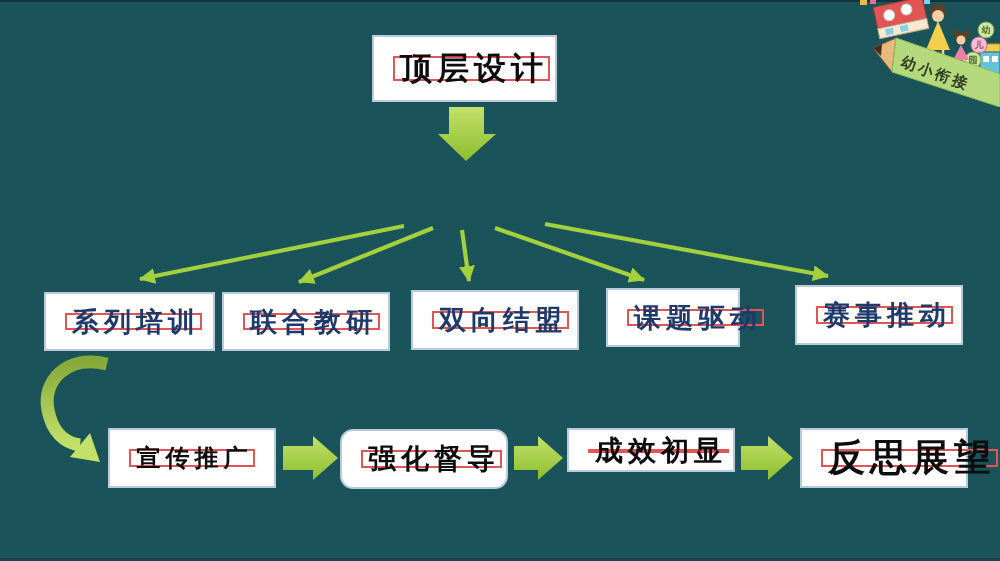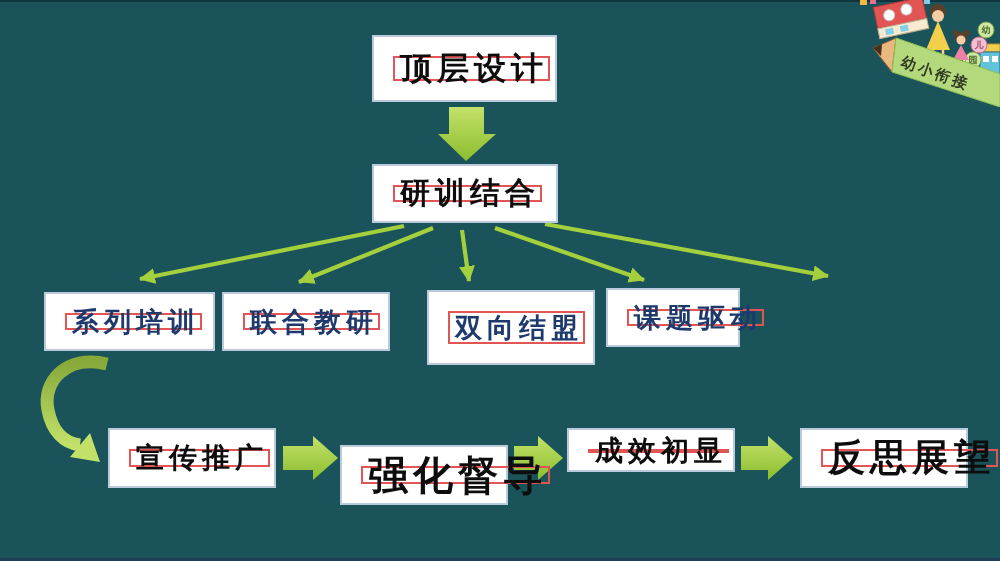--- a/index.html
+++ b/index.html
@@ -13,25 +13,25 @@
   .node .inner{flex:1;border:2px solid var(--box-inner-border,#e15555);
         display:flex;align-items:center;justify-content:center;
         font-weight:bold;letter-spacing:5px;text-indent:5px;white-space:nowrap;}
   .node.dark .inner{color:var(--text-dark,#0d0d0d);}
   .node.navy .inner{color:var(--text-navy,#1e3a6d);}
   
   .n-root{left:372px;top:35px;width:185px;height:67px;font-size:32px;}
   .n-hub{left:372px;top:164px;width:186px;height:59px;font-size:30px;}
   .n-b0{left:44px;top:292px;width:171px;height:59px;font-size:27px;}
   .n-b1{left:222px;top:292px;width:168px;height:59px;font-size:27px;}
-  .n-b2{left:427px;top:290px;width:168px;height:75px;font-size:27px;}
+  .n-b2{left:411px;top:290px;width:168px;height:60px;font-size:27px;}
   .n-b3{left:606px;top:288px;width:134px;height:59px;font-size:27px;}
   .n-b4{left:795px;top:285px;width:168px;height:60px;font-size:27px;}
-  .n-p0{left:108px;top:428px;width:168px;height:60px;font-size:28px;}
-  .n-p1{left:340px;top:445px;width:168px;height:60px;font-size:40px;}
+  .n-p0{left:108px;top:428px;width:168px;height:60px;font-size:24px;justify-content:flex-end;}
+  .n-p1{left:340px;top:429px;width:168px;height:60px;font-size:28px;border-radius:13px;}
   .n-p2{left:567px;top:428px;width:168px;height:44px;font-size:28px;}
   .n-p3{left:800px;top:428px;width:168px;height:60px;font-size:37px;}
   .badge{position:absolute;top:0;right:0;z-index:3;}
 </style>
 </head>
 <body>
 
 <div class="stage">
   <div class="edge-top"></div>
 
@@ -68,44 +68,44 @@
     <polygon fill="url(#gBlock)" points="283,446 313,446 313,436 338,458 313,480 313,470 283,470"></polygon>
     <polygon fill="url(#gBlock)" points="514,446 538,446 538,436 563,458 538,480 538,470 514,470"></polygon>
     <polygon fill="url(#gBlock)" points="741,446 768,446 768,436 793,458 768,480 768,470 741,470"></polygon>
   </svg>
 
   <div class="node dark n-root">
     <div class="inner">
         <span>顶层设计</span>
       </div>
   </div>
-  <div class="node dark n-hub">
-    <div class="inner">
-        <span>研训结合</span>
-      </div>
-  </div>
 
   <div class="node navy n-b0">
     <div class="inner">
         <span>系列培训</span>
       </div>
   </div>
   <div class="node navy n-b1">
     <div class="inner">
         <span>联合教研</span>
       </div>
   </div>
   <div class="node navy n-b2">
     <div class="inner">
         <span>双向结盟</span>
       </div>
   </div>
   <div class="node navy n-b3">
     <div class="inner">
         <span>课题驱动</span>
+      </div>
+  </div>
+  <div class="node navy n-b4">
+    <div class="inner">
+        <span>赛事推动</span>
       </div>
   </div>
 
   <div class="node dark n-p0">
     <div class="inner">
         <span>宣传推广</span>
       </div>
   </div>
   <div class="node dark n-p1">
     <div class="inner">

